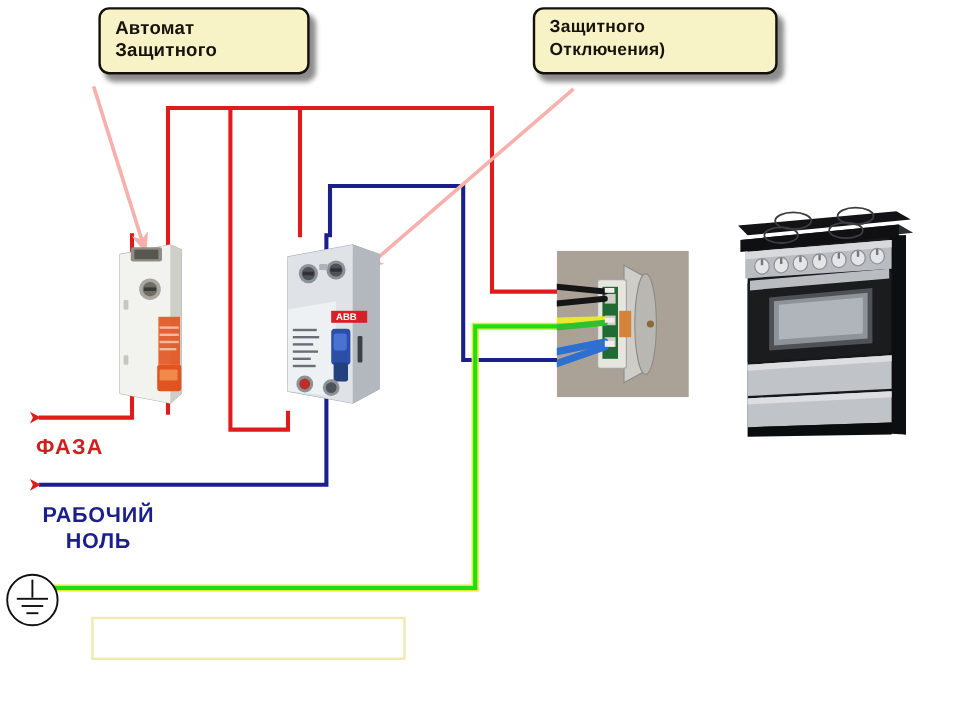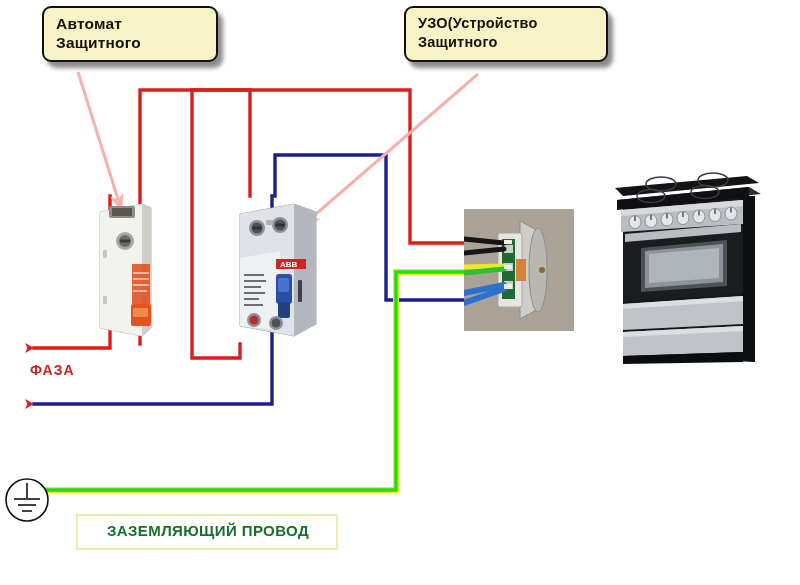--- a/index.html
+++ b/index.html
@@ -4,30 +4,30 @@
 <style>
   html,body{margin:0;padding:0;background:#ffffff;}
   body{width:800px;height:585px;position:relative;overflow:hidden;
        font-family:"Liberation Sans","DejaVu Sans",sans-serif;}
   #stage{position:absolute;inset:0;width:800px;height:585px;background:#fff;}
   svg.layer{position:absolute;left:0;top:0;width:800px;height:585px;}
 
   
   .callout{position:absolute;background:#f7f3c6;border:2px solid #12100c;
            border-radius:9px;box-shadow:5px 6px 4px rgba(0,0,0,.45);
-           padding:6px 12px 8px 12px;box-sizing:border-box;z-index:40;}
+           padding:6px 12px 8px 12px;box-sizing:border-box;z-index:40;margin-left:40px;}
   .callout .ln{font-size:15.5px;font-weight:bold;color:#16130d;
                line-height:19px;white-space:pre;letter-spacing:.2px;}
   #callout-breaker{left:42px;top:6px;width:176px;}
   #callout-rcd{left:404px;top:6px;width:204px;}
   #callout-rcd .ln{font-size:14.5px;}
 
   
   .legend{position:absolute;font-weight:bold;z-index:40;white-space:pre;}
-  #legend-phase{left:30px;top:362px;font-size:14px;color:#cf1f1f;letter-spacing:1px;}
+  #legend-phase{left:30px;top:362px;font-size:18px;color:#cf1f1f;letter-spacing:1px;}
   #legend-neutral{left:27px;top:418px;font-size:18px;color:#1b1f8c;
                   letter-spacing:.6px;line-height:22px;text-align:center;width:110px;}
   #legend-earth-box{position:absolute;left:76px;top:514px;width:262px;height:36px;
                     border:2px solid #efeab0;background:#fff;box-sizing:border-box;z-index:40;}
   #legend-earth{left:84px;top:522px;font-size:15px;color:#16702a;letter-spacing:.4px;
                 width:248px;text-align:center;}
 
   
   #dev-breaker{position:absolute;left:95px;top:196px;width:62px;height:146px;z-index:25;}
   #dev-rcd{position:absolute;left:232px;top:196px;width:92px;height:148px;z-index:25;}
@@ -268,21 +268,22 @@
       <path d="M14,186 L134,182 L134,192 L14,194 Z" fill="#0b0c0d"></path>
     </svg>
   </div>
 
   <div class="callout" id="callout-breaker">
     <div class="ln">Автомат</div>
     <div class="ln">Защитного</div>
   </div>
 
   <div class="callout" id="callout-rcd">
-    <div class="ln">УЗО(Устройство</div>
     <div class="ln">Защитного</div>
+    <div class="ln">Отключения)</div>
   </div>
 
   <div class="legend" id="legend-phase">ФАЗА</div>
+  <div class="legend" id="legend-neutral">РАБОЧИЙ
+НОЛЬ</div>
   <div id="legend-earth-box"></div>
-  <div class="legend" id="legend-earth">ЗАЗЕМЛЯЮЩИЙ ПРОВОД</div>
 
 </div>
 
 </body></html>

